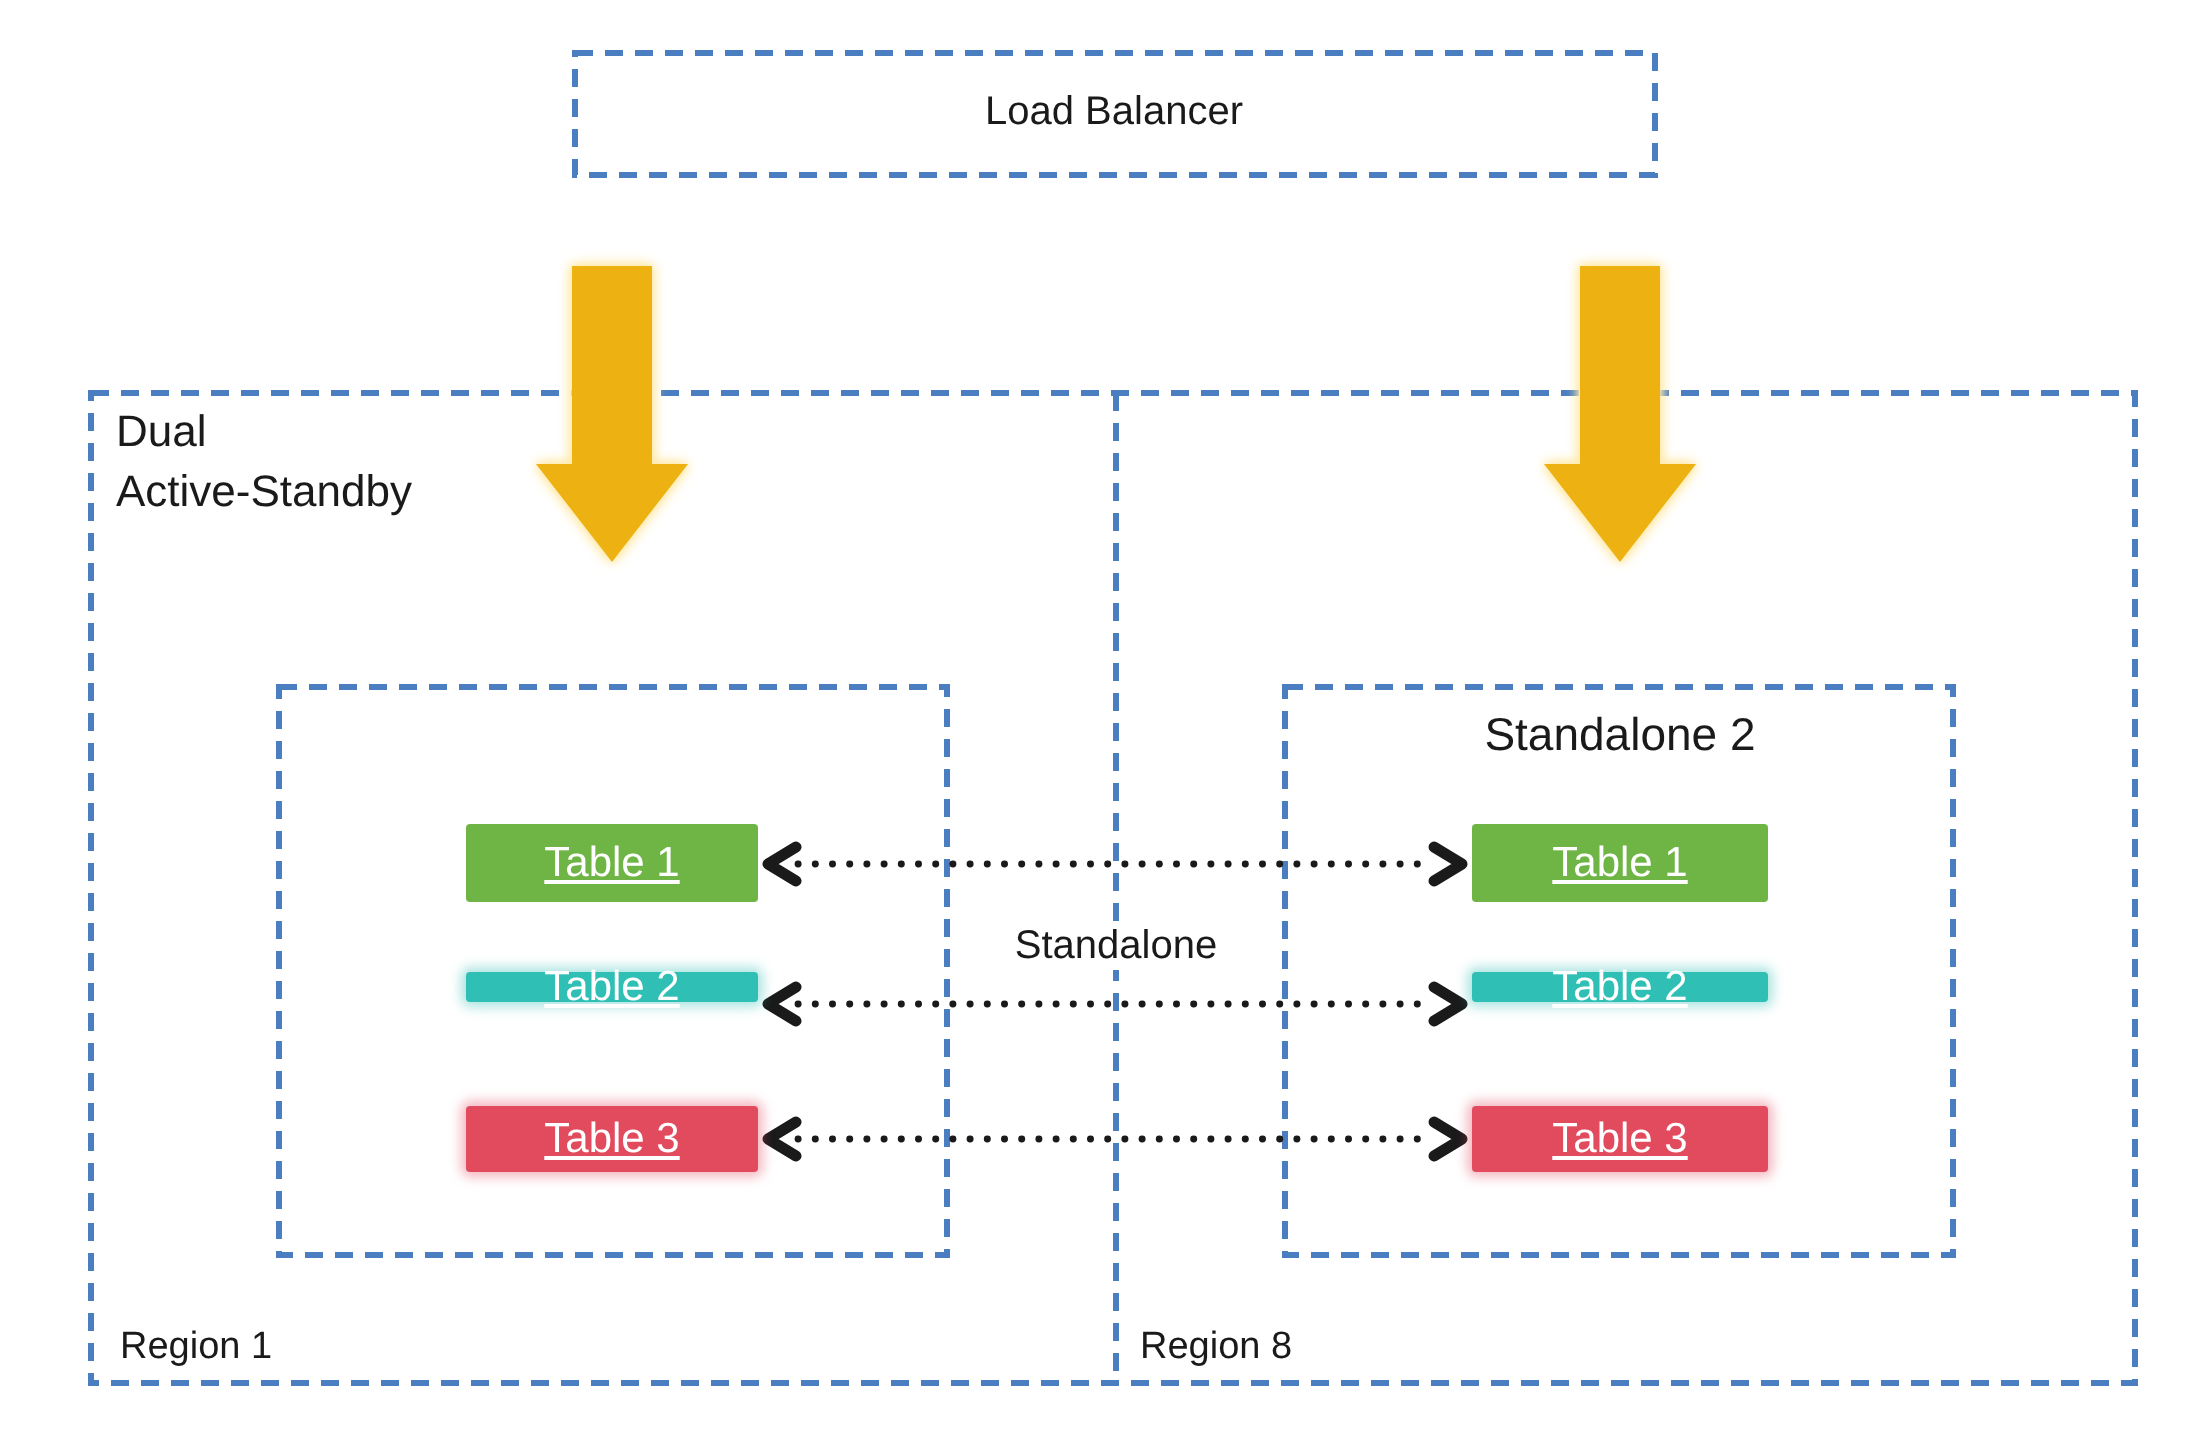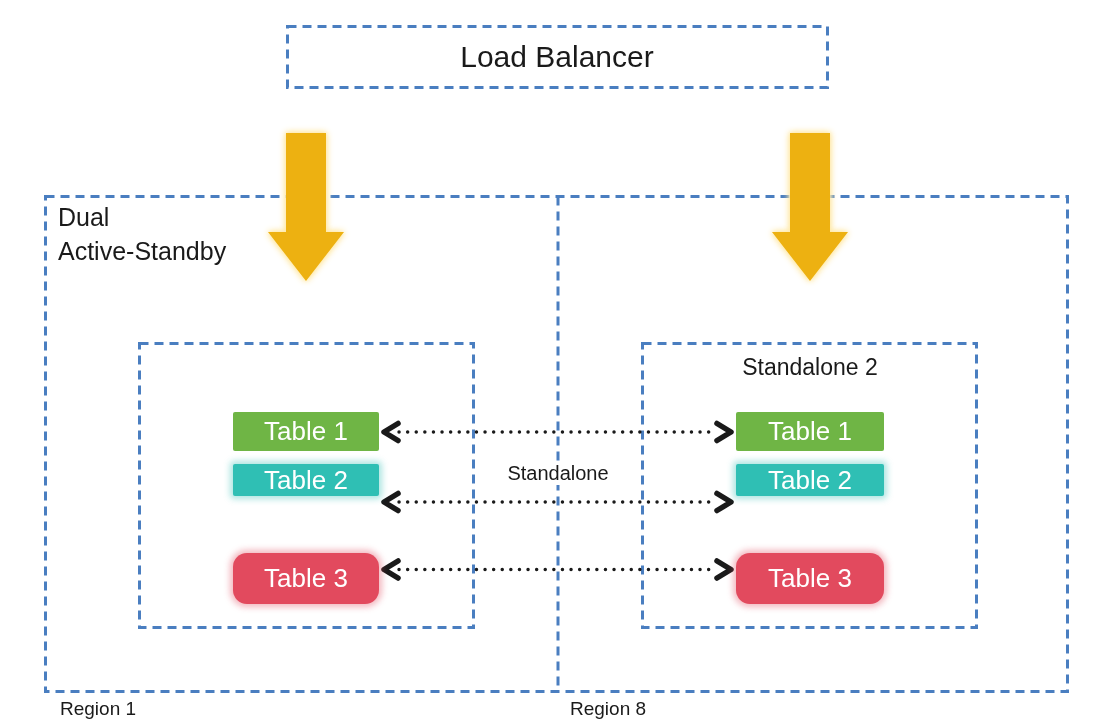--- a/index.html
+++ b/index.html
@@ -24,49 +24,50 @@
   .dashed-line{fill:none;stroke:var(--border-blue);stroke-width:3;stroke-dasharray:9 6;}
   .gold-arrow{fill:var(--arrow-gold);filter:drop-shadow(0 0 3px var(--arrow-glow)) drop-shadow(0 0 2px var(--arrow-glow));}
   .dot-line{fill:none;stroke:var(--line-black);stroke-width:3.4;stroke-dasharray:0.1 8.5;stroke-linecap:round;}
   .chevron{fill:none;stroke:var(--line-black);stroke-width:5.5;stroke-linecap:round;stroke-linejoin:round;}
 
   
   .abs{position:absolute;}
   .lb-label{
     left:287px;top:25px;width:540px;height:63px;
     display:flex;align-items:center;justify-content:center;
-    font-size:30px;
+    font-size:20px;
     text-align:right;
   }
   .cluster-label{
     left:58px;top:201px;
-    font-size:25px;line-height:1.35;
+    font-size:22px;line-height:1.35;
     white-space:pre-line;
   }
-  .region-label{font-size:19px;top:698px;}
+  .region-label{font-size:19px;top:663px;}
   .region-label.r1{left:60px;}
   .region-label.r2{left:570px;}
   .standalone-title{
     top:352px;height:30px;width:334px;
     display:flex;align-items:center;justify-content:center;
     font-size:23px;
   }
   .standalone-title.s1{left:140px;}
   .standalone-title.s2{left:643px;text-align:center;}
   .chip{
     position:absolute;
     display:flex;align-items:center;justify-content:center;
-    color:#ffffff;font-size:26px;
+    color:#ffffff;font-size:21px;
     border-radius:2px;
+    text-decoration:underline;
   }
   .chip.left{left:233px;width:146px;}
   .chip.right{left:736px;width:148px;}
   .chip.row1{top:412px;height:39px;}
-  .chip.row2{top:464px;height:32px;}
-  .chip.row3{top:553px;height:51px;border-radius:14px;}
+  .chip.row2{top:486px;height:15px;}
+  .chip.row3{top:553px;height:33px;}
   .replicate-label{
     left:558px;top:462px;
     transform:translateX(-50%);
     font-size:20px;
     background:#ffffff;
     padding:0 5px;
   }
 </style>
 </head>
 <body>

